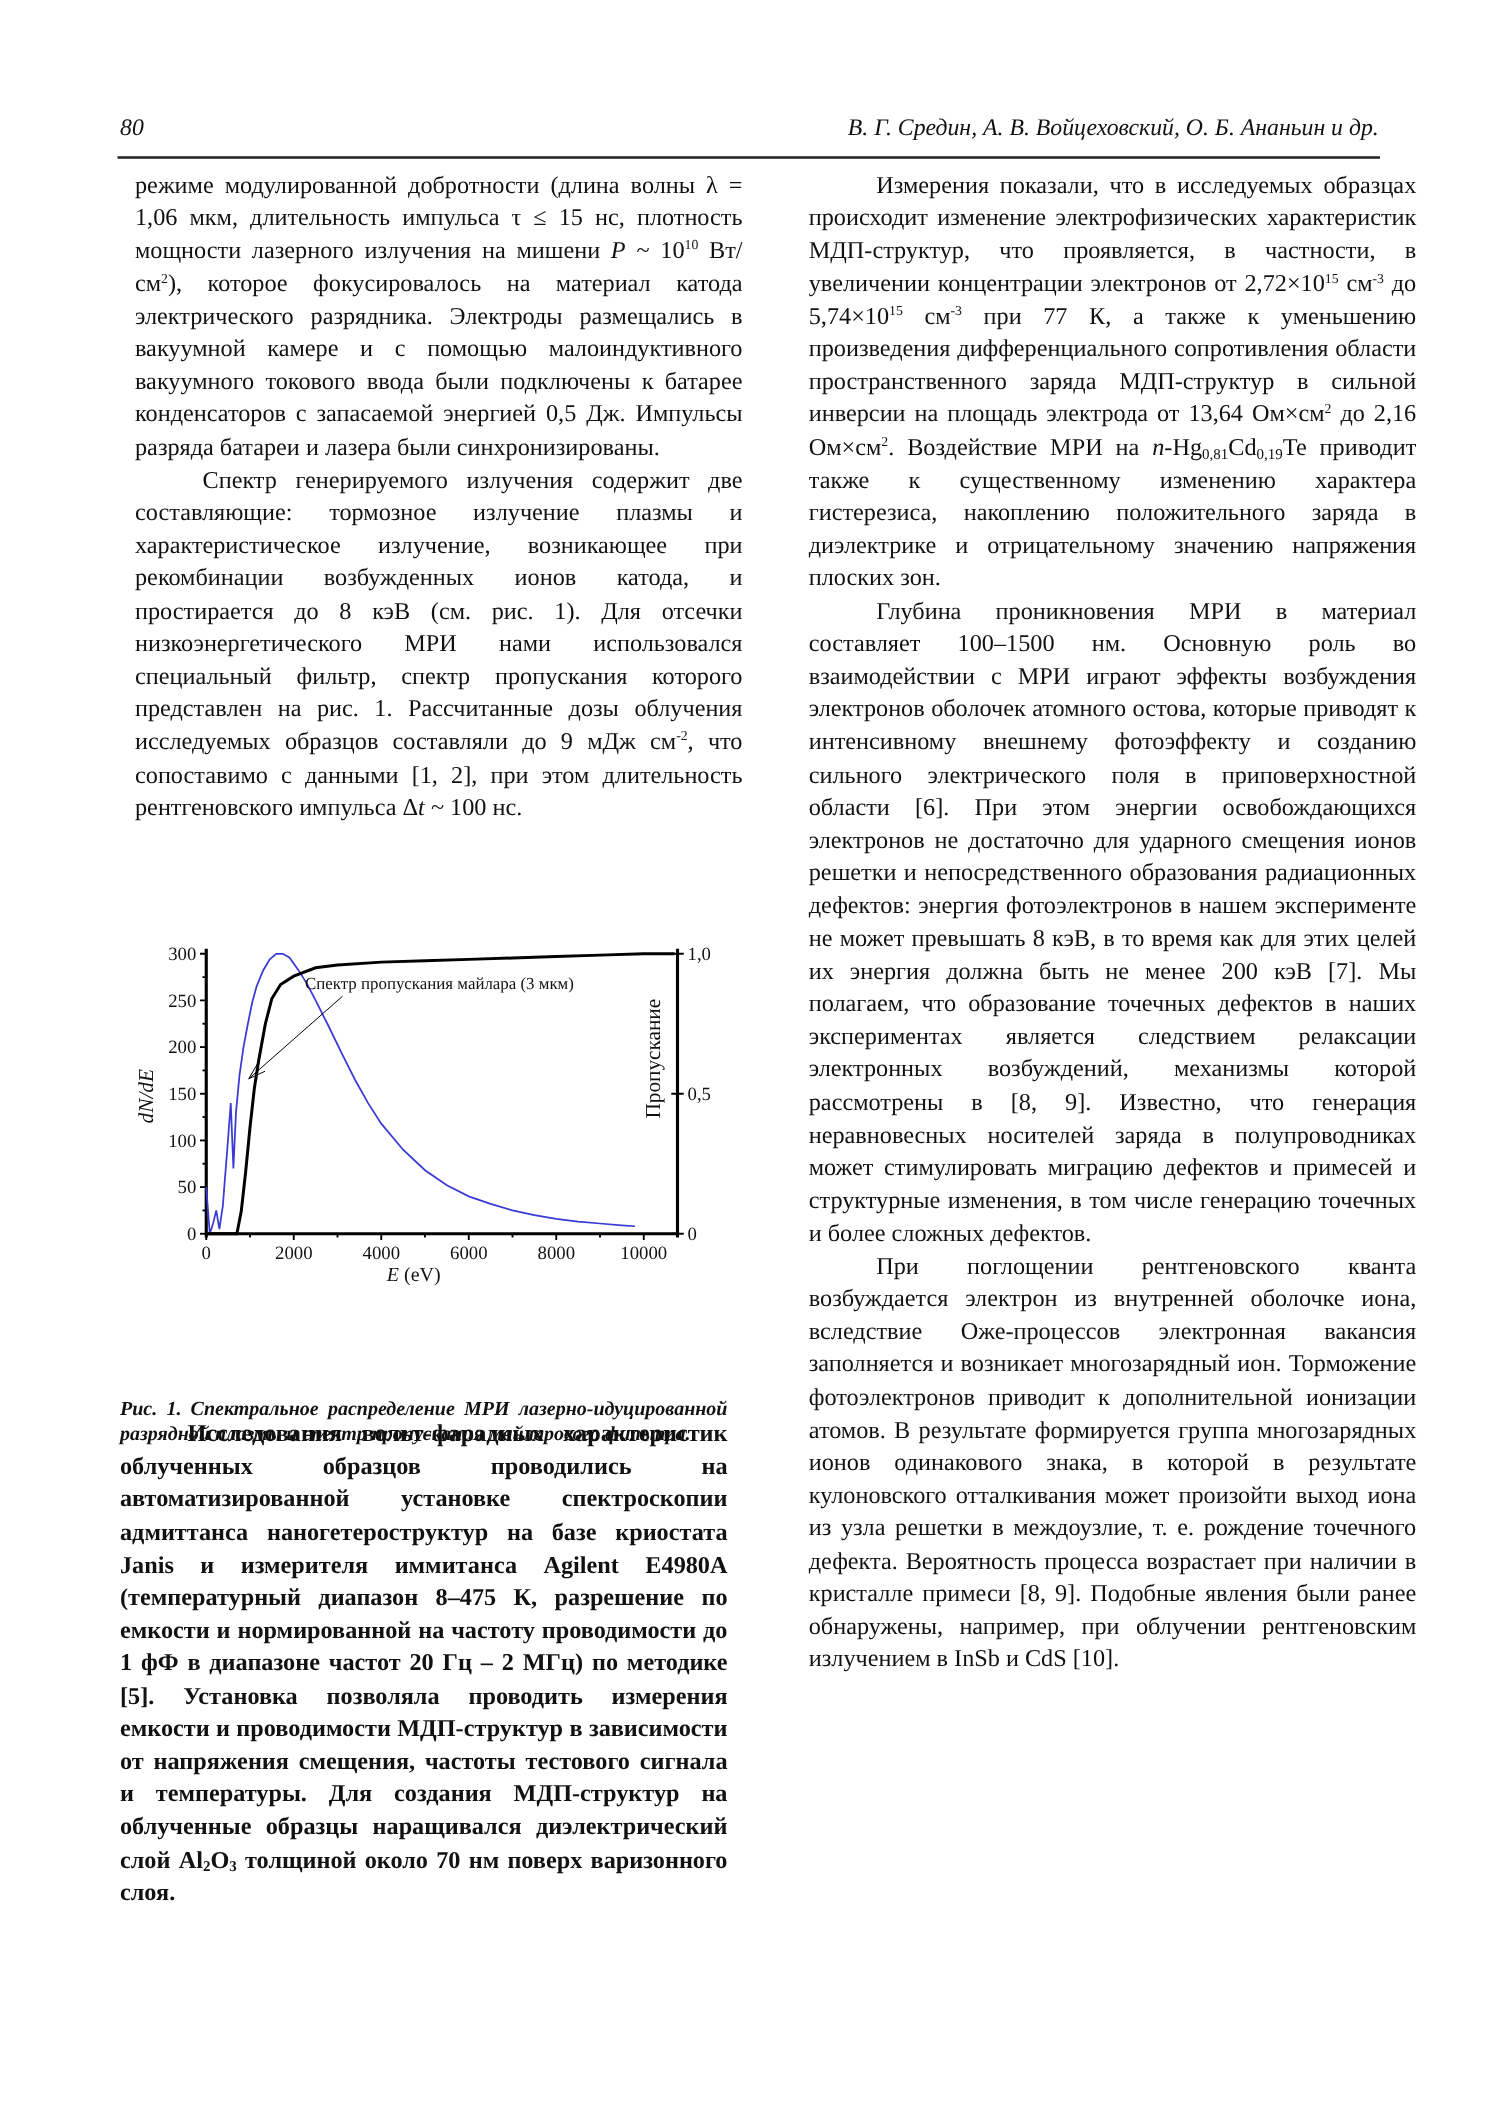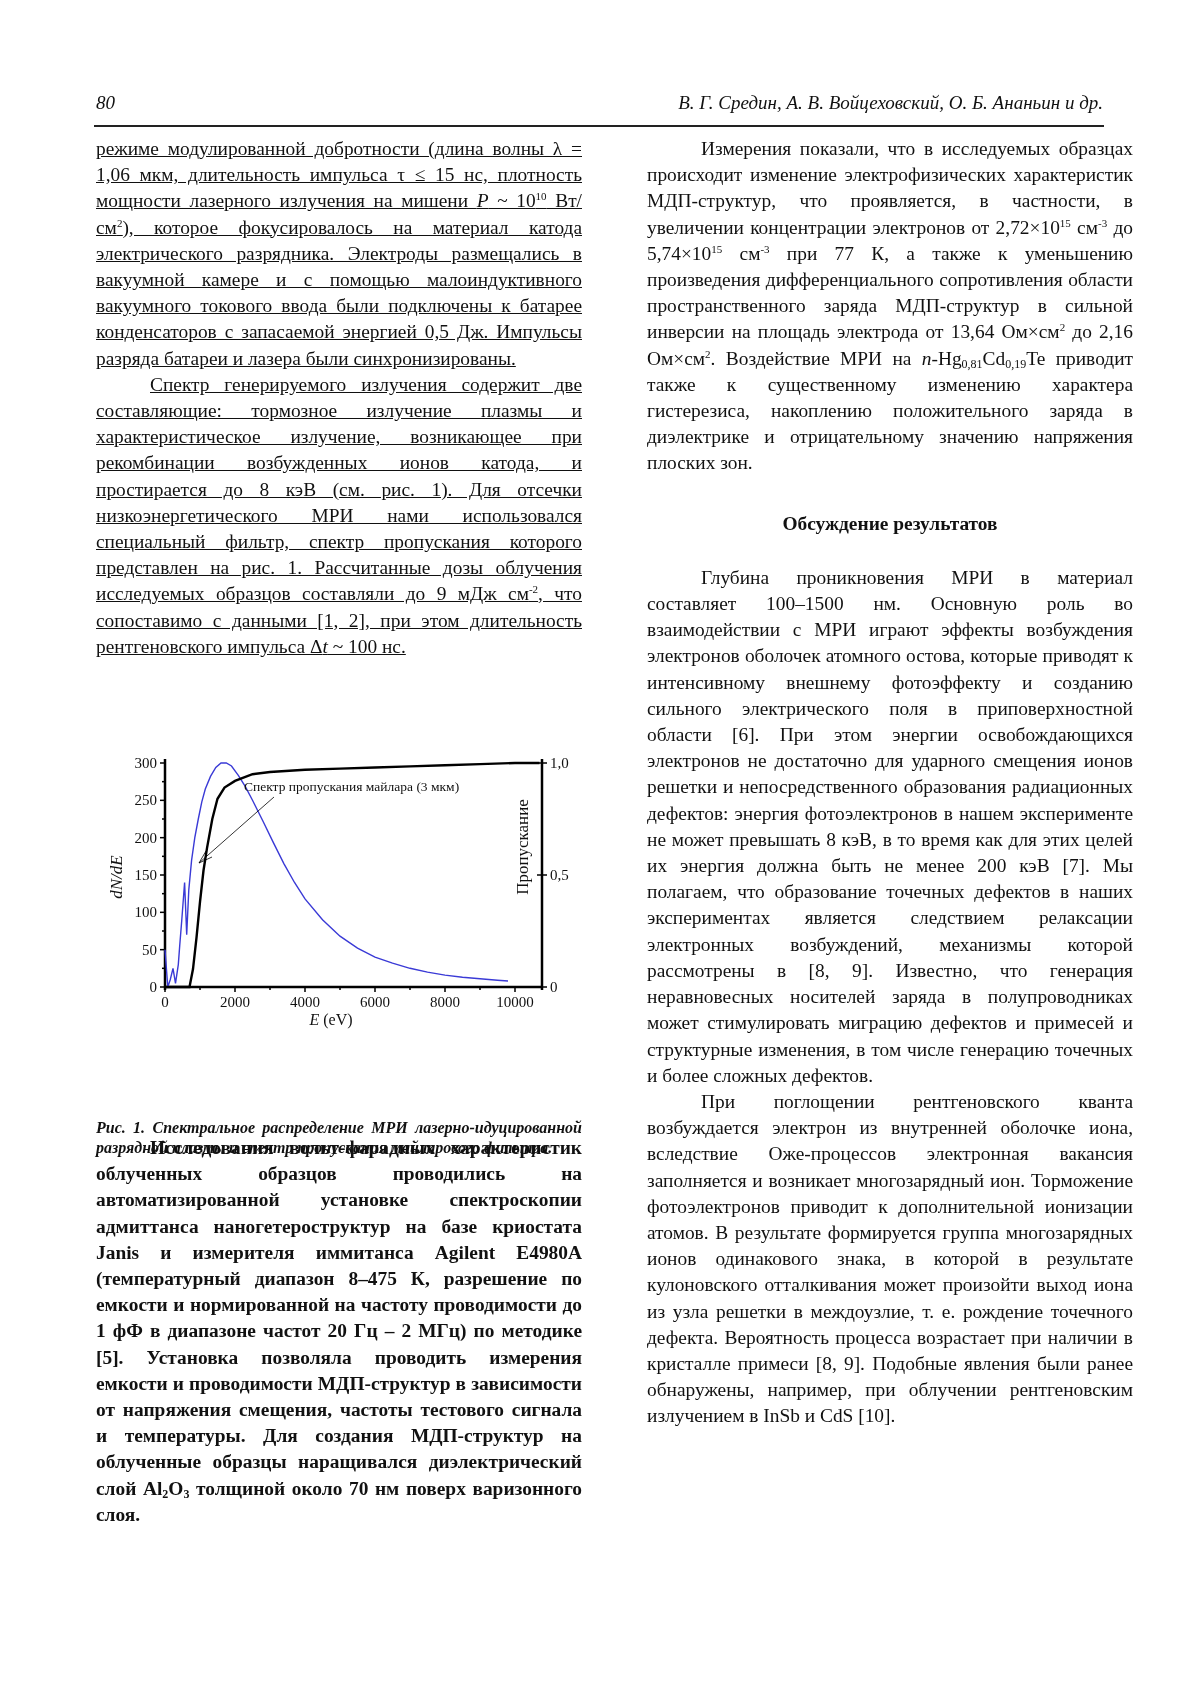--- a/index.html
+++ b/index.html
@@ -4,21 +4,21 @@
 <style>
   html, body { margin:0; padding:0; background:#ffffff; }
   body { width:1200px; height:1698px; position:relative; overflow:hidden;
          font-family:"Liberation Serif","DejaVu Serif",serif; color:#111; }
   .header { position:absolute; left:96px; top:92px; width:1007px; height:26px; }
   .page-num { position:absolute; left:0; top:0; font-style:italic; font-size:19px; }
   .running-head { position:absolute; right:0; top:0; font-style:italic; font-size:19px; }
   .header-rule { position:absolute; left:94px; top:125px; width:1010px; height:2px; background:#222; }
 
   .col { position:absolute; font-size:19.4px; line-height:26.2px; text-align:justify; }
-  .col-left { left:96px; top:136px; width:486px;text-decoration:underline; }
+  .col-left { left:108px; top:136px; width:486px; }
   .col-right { left:618px; top:136px; width:486px;margin-left:29px; }
   .col p { margin:0; }
   .indent { text-indent:54px; }
   sup { font-size:11px; vertical-align:7px; line-height:0; }
   sub { font-size:12px; vertical-align:-3px; line-height:0; }
   .it { font-style:italic; }
 
   .section-title { text-align:center; font-weight:bold; margin:34px 0 28px 0 !important; text-indent:0; }
 
   .figure { position:absolute; left:96px; top:745px; width:486px; height:300px; }
@@ -115,16 +115,15 @@
 </div>
 
 <div class="caption">Рис. 1. Спектральное распределение МРИ лазерно-идуцированной разрядной плазмы и спектр пропускания майларового фильтра.</div>
 
 <div class="col-left-lower">
   <p class="indent"><span>Исследования вольт-фарадных характеристик облученных образцов проводились на автоматизированной установке спектроскопии адмиттанса наногетероструктур на базе криостата Janis и измерителя иммитанса Agilent E4980A (температурный диапазон 8–475 К, разрешение по емкости и нормированной на частоту проводимости до 1 фФ в диапазоне частот 20 Гц – 2 МГц) по методике [5]. Установка позволяла проводить измерения емкости и проводимости МДП-структур в зависимости от напряжения смещения, частоты тестового сигнала и температуры. Для создания МДП-структур на облученные образцы наращивался диэлектрический слой Al</span><sub>2</sub><span>O</span><sub>3</sub><span> толщиной около 70 нм поверх варизонного слоя.</span></p>
 </div>
 
 <div class="col col-right">
   <p class="indent"><span>Измерения показали, что в исследуемых образцах происходит изменение электрофизических характеристик МДП-структур, что проявляется, в частности, в увеличении концентрации электронов от 2,72×10</span><sup>15</sup><span> см</span><sup>-3</sup><span> до 5,74×10</span><sup>15</sup><span> см</span><sup>-3</sup><span> при 77 К, а также к уменьшению произведения дифференциального сопротивления области пространственного заряда МДП-структур в сильной инверсии на площадь электрода от 13,64 Ом×см</span><sup>2</sup><span> до 2,16 Ом×см</span><sup>2</sup><span>. Воздействие МРИ на </span><span class="it">n</span><span>-Hg</span><sub>0,81</sub><span>Cd</span><sub>0,19</sub><span>Te приводит также к существенному изменению характера гистерезиса, накоплению положительного заряда в диэлектрике и отрицательному значению напряжения плоских зон.</span></p>
-  <p class="section-title">Обсуждение результатов</p>
   <p class="indent">Глубина проникновения МРИ в материал составляет 100–1500 нм. Основную роль во взаимодействии с МРИ играют эффекты возбуждения электронов оболочек атомного остова, которые приводят к интенсивному внешнему фотоэффекту и созданию сильного электрического поля в приповерхностной области [6]. При этом энергии освобождающихся электронов не достаточно для ударного смещения ионов решетки и непосредственного образования радиационных дефектов: энергия фотоэлектронов в нашем эксперименте не может превышать 8 кэВ, в то время как для этих целей их энергия должна быть не менее 200 кэВ [7]. Мы полагаем, что образование точечных дефектов в наших экспериментах является следствием релаксации электронных возбуждений, механизмы которой рассмотрены в [8, 9]. Известно, что генерация неравновесных носителей заряда в полупроводниках может стимулировать миграцию дефектов и примесей и структурные изменения, в том числе генерацию точечных и более сложных дефектов.</p>
   <p class="indent">При поглощении рентгеновского кванта возбуждается электрон из внутренней оболочке иона, вследствие Оже-процессов электронная вакансия заполняется и возникает многозарядный ион. Торможение фотоэлектронов приводит к дополнительной ионизации атомов. В результате формируется группа многозарядных ионов одинакового знака, в которой в результате кулоновского отталкивания может произойти выход иона из узла решетки в междоузлие, т. е. рождение точечного дефекта. Вероятность процесса возрастает при наличии в кристалле примеси [8, 9]. Подобные явления были ранее обнаружены, например, при облучении рентгеновским излучением в InSb и CdS [10].</p>
 </div>
 
 </body></html>

